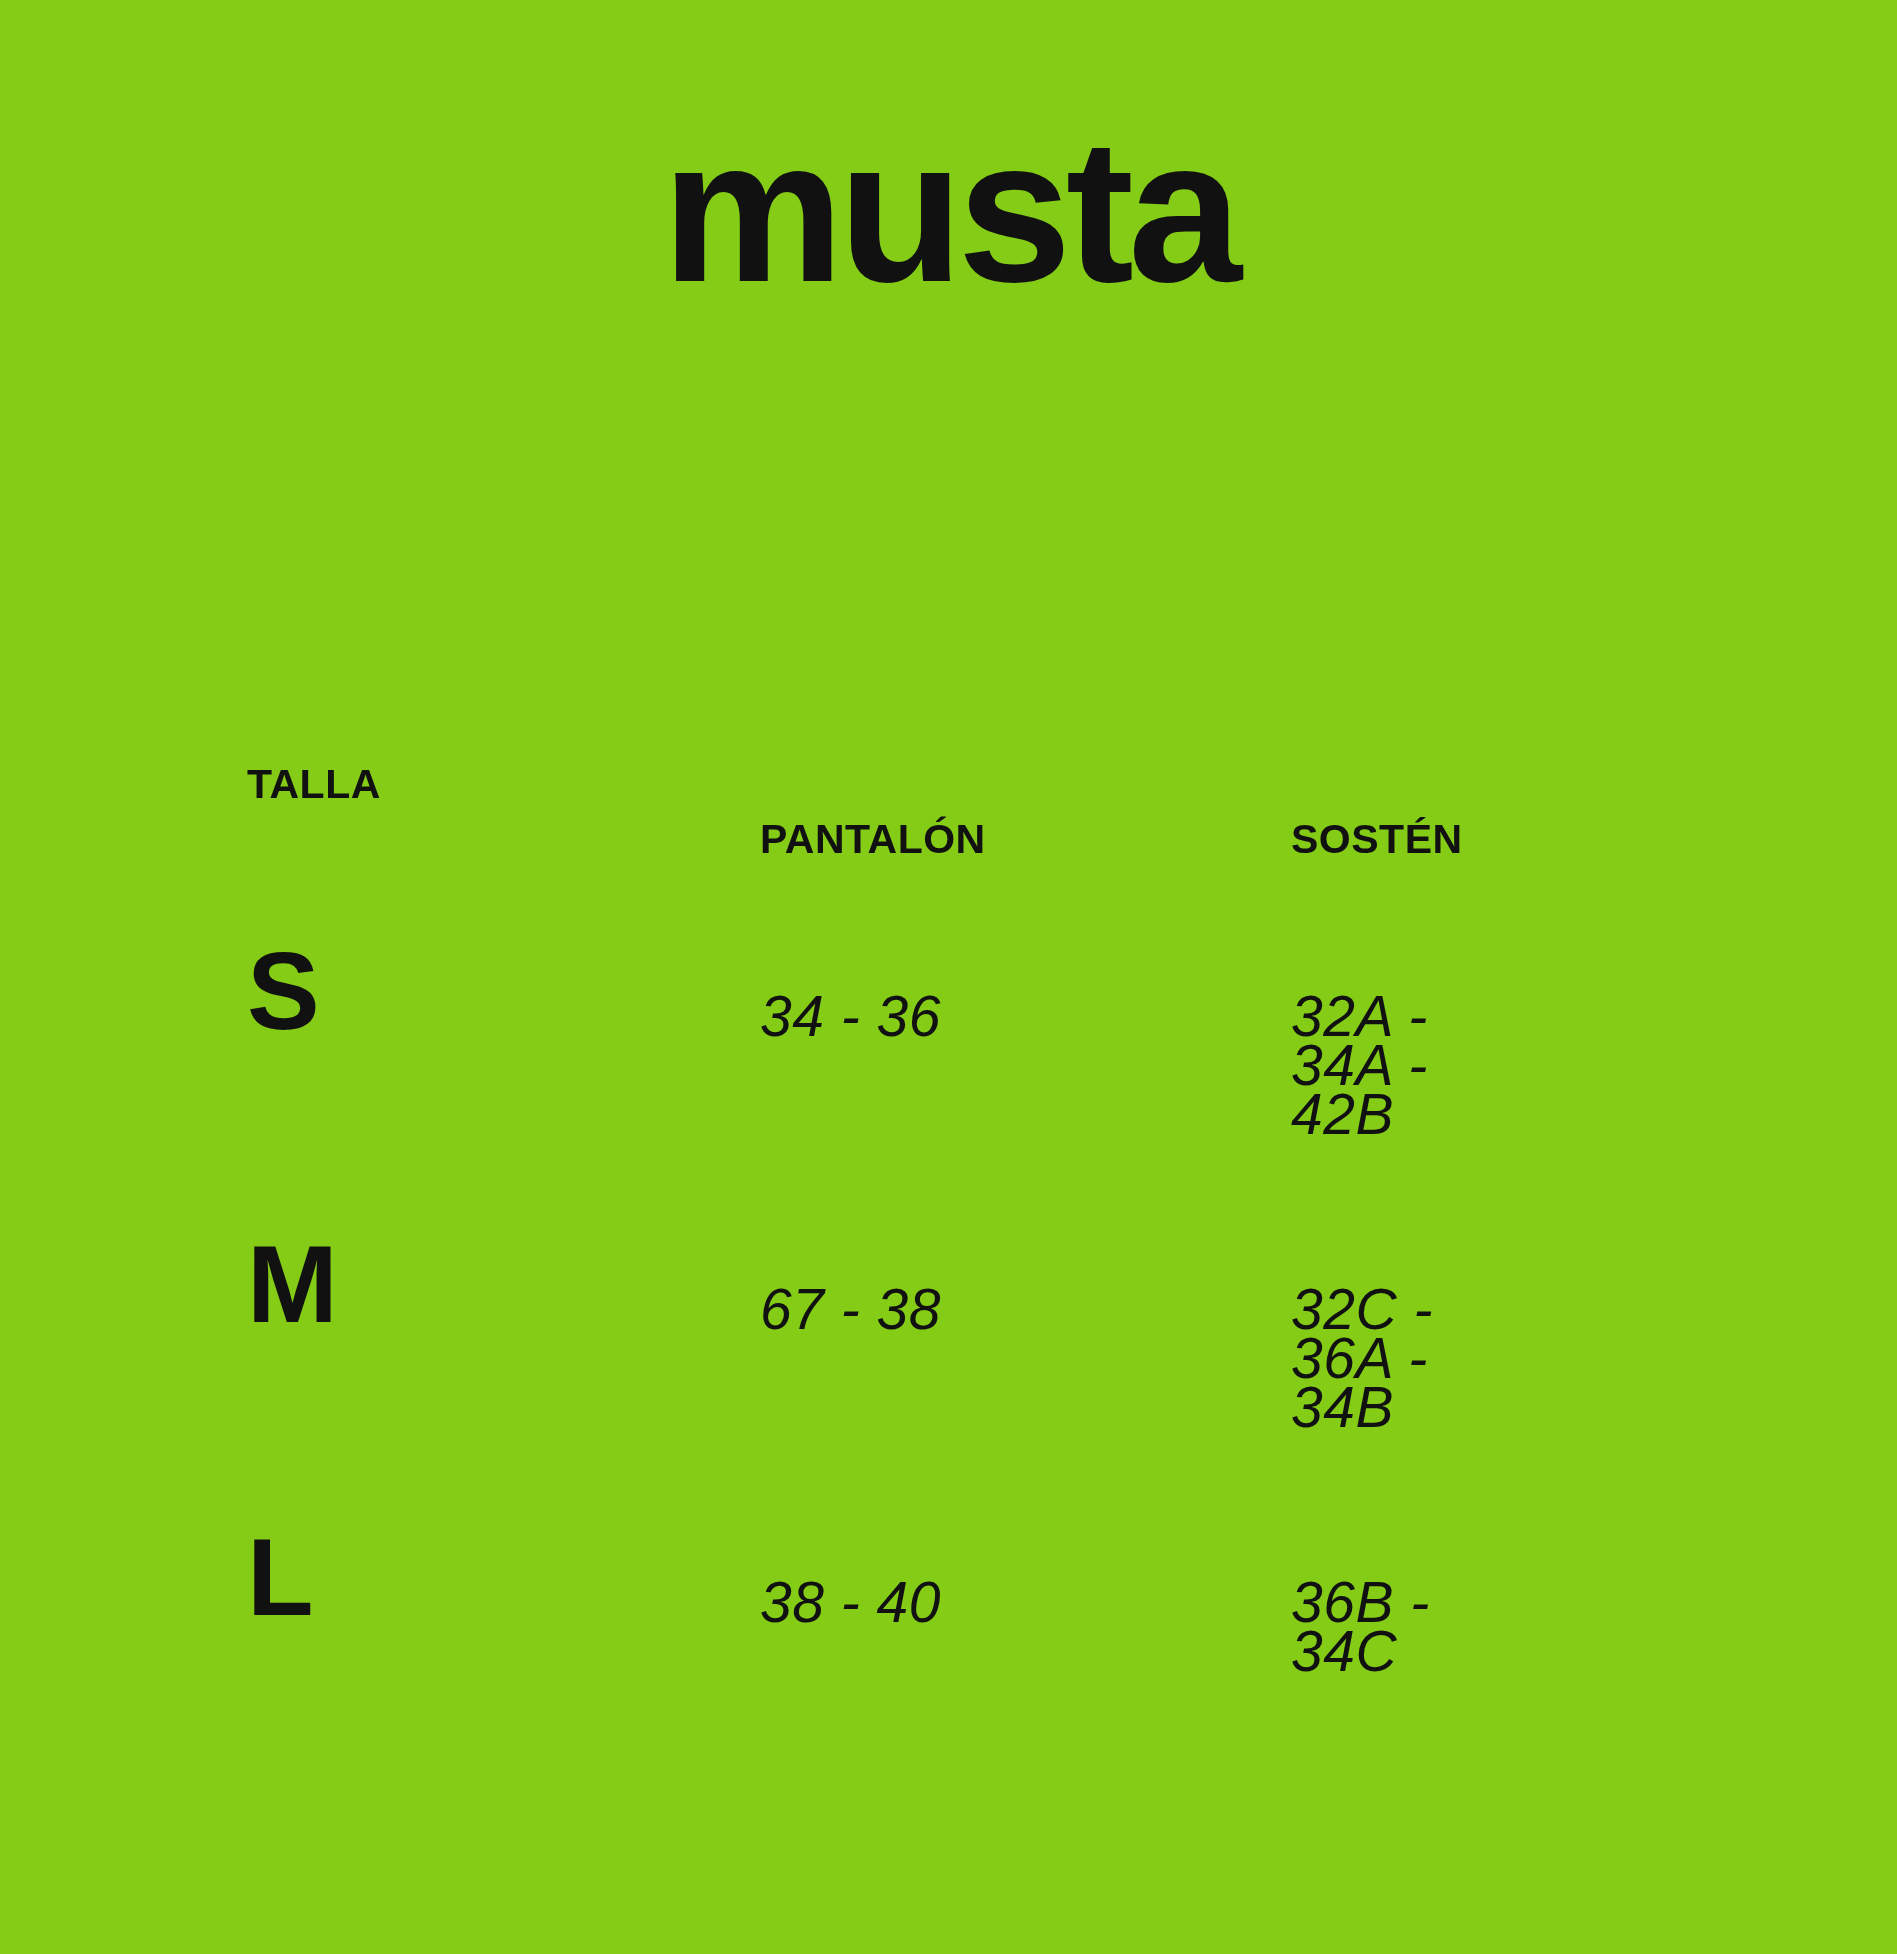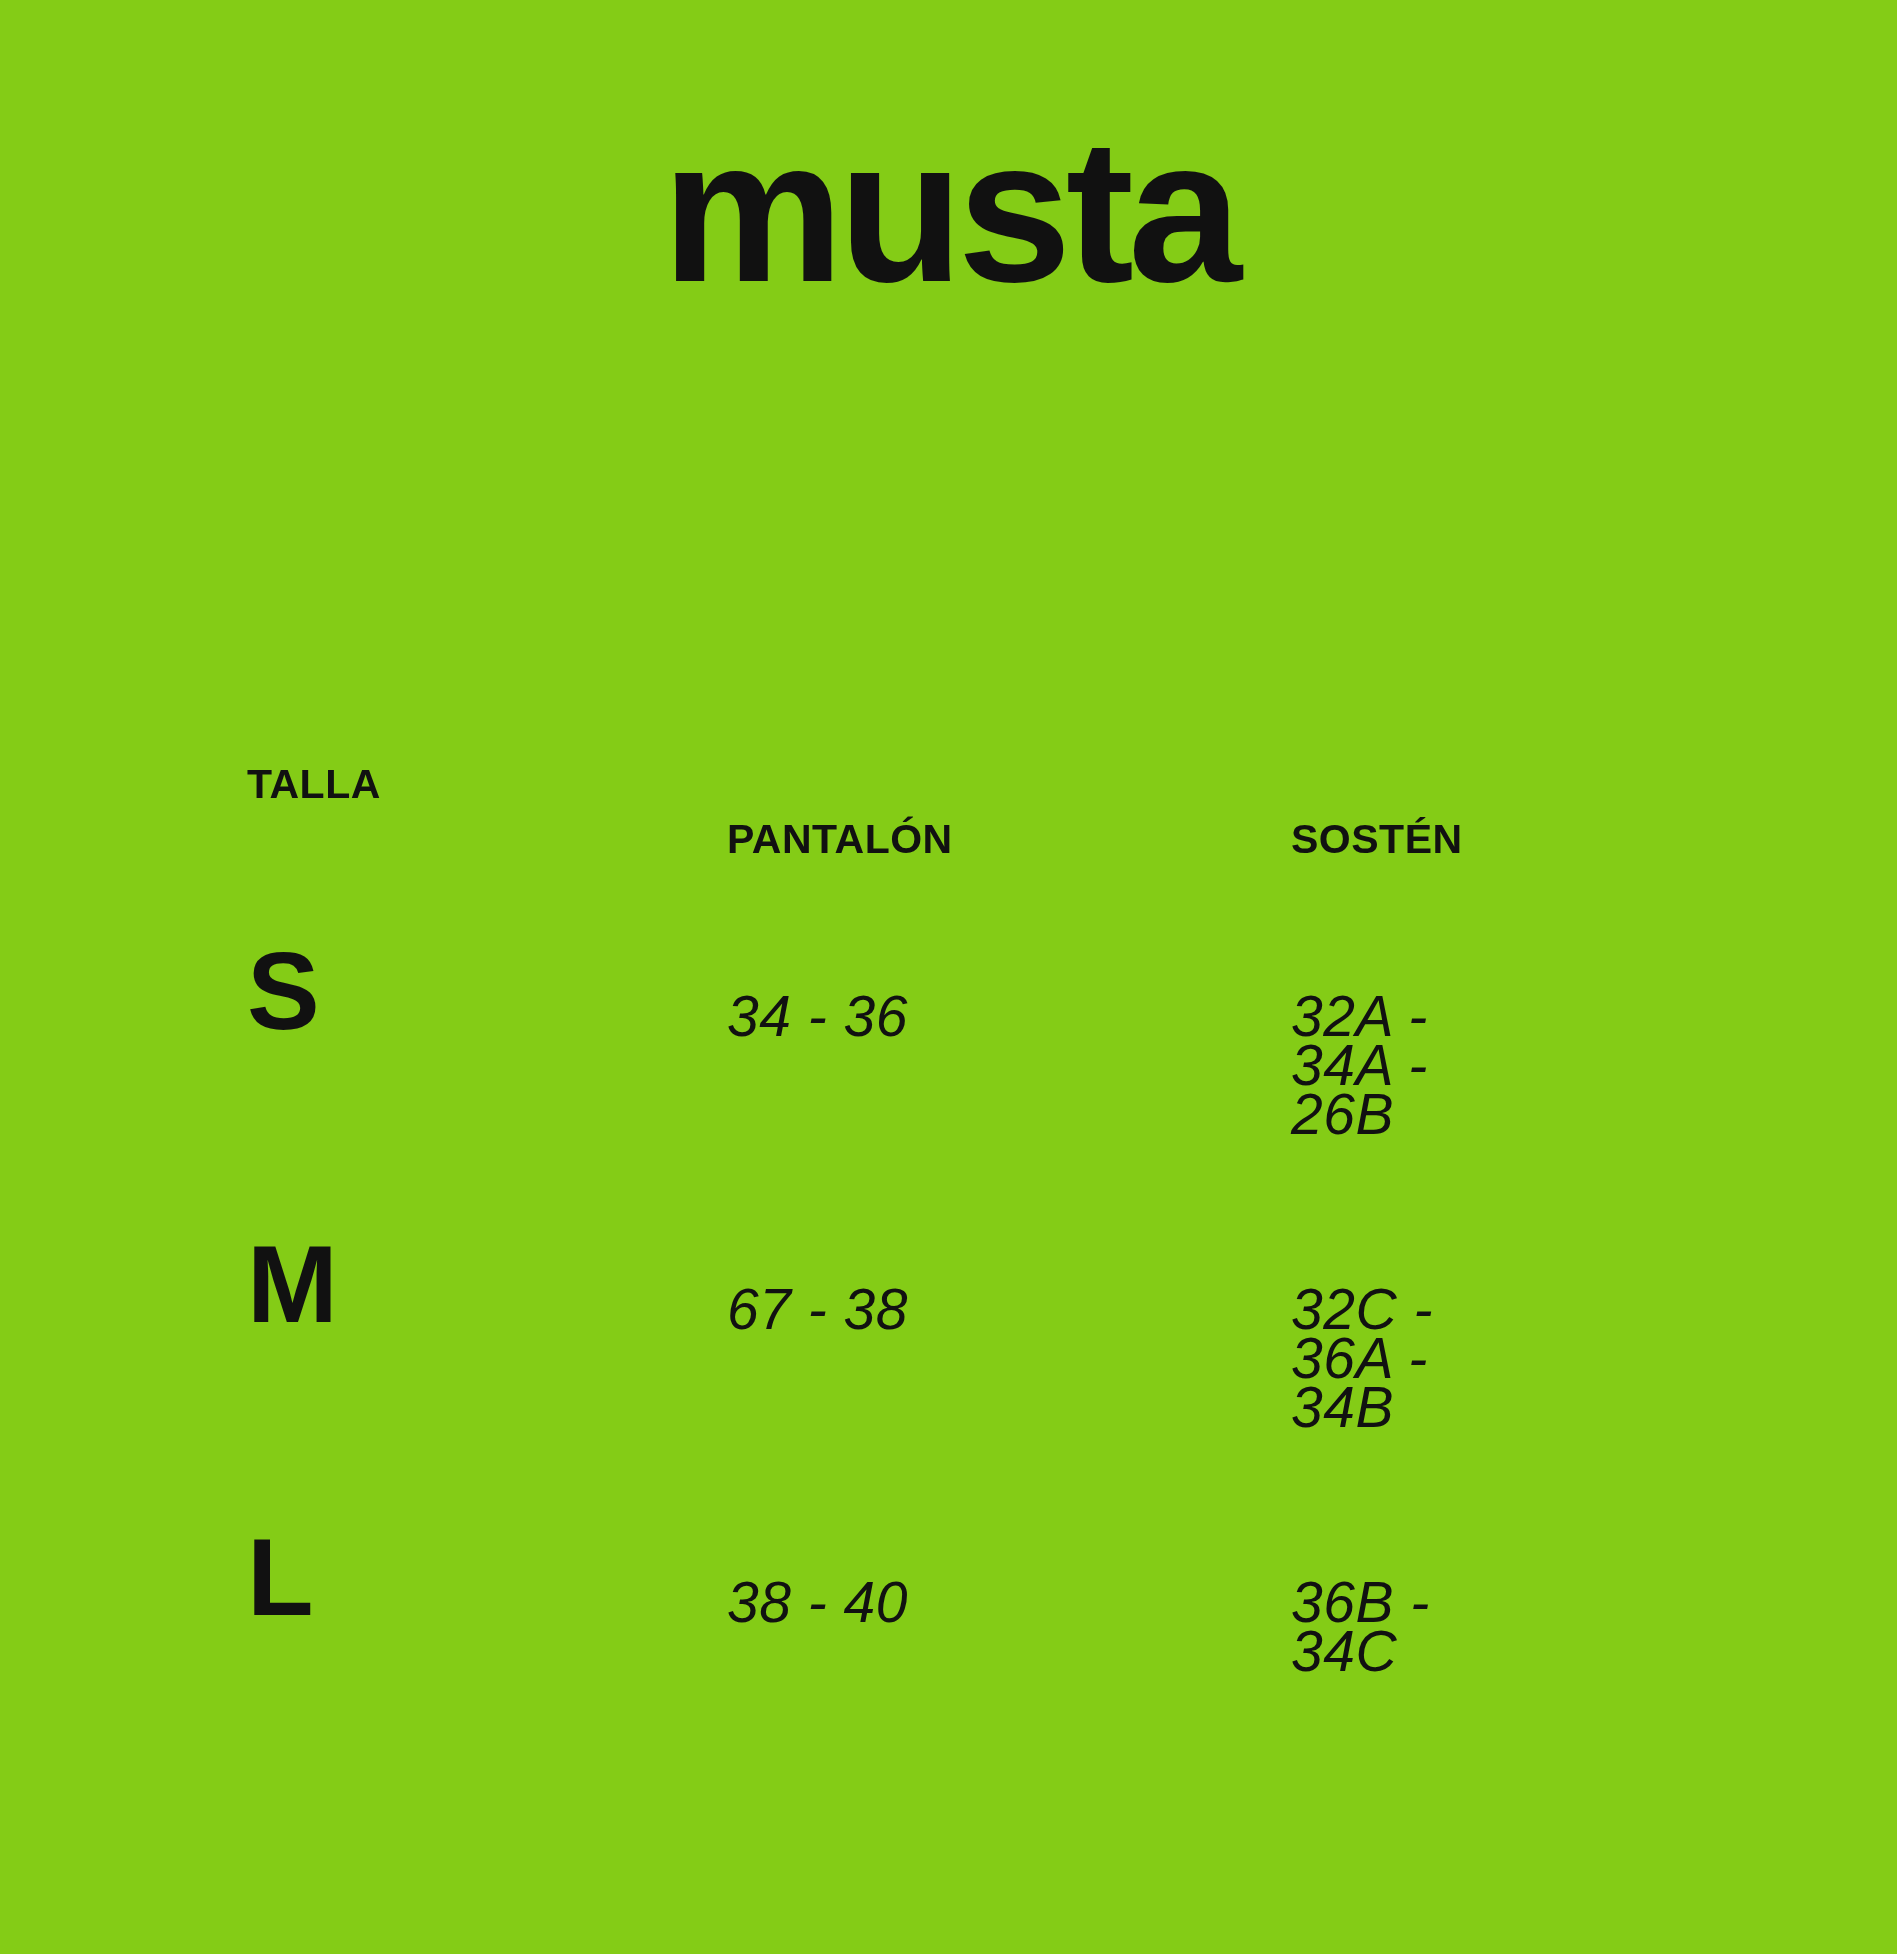--- a/index.html
+++ b/index.html
@@ -102,21 +102,21 @@
     font-size: 57px;
     line-height: 49px;
     font-weight: 400;
     letter-spacing: 0.5px;
     color: #111111;
     font-style: italic;
   }
 
   
   .row .col-talla { top: 0px; }
-  .row .col-pantalon { top: 55px; }
+  .row .col-pantalon { top: 55px; margin-left: 33px; }
   .row .col-sosten { top: 55px; margin-left: 18px; }
 </style>
 </head>
 <body>
 
 <div class="page">
 
   <div class="brand">musta</div>
 
 
@@ -124,21 +124,21 @@
 
     <div class="row header">
       <div class="col-talla">TALLA</div>
       <div class="col-pantalon">PANTALÓN</div>
       <div class="col-sosten">SOSTÉN</div>
     </div>
 
     <div class="row">
       <div class="col-talla size-label">S</div>
       <div class="col-pantalon measure">34 - 36</div>
-      <div class="col-sosten measure">32A - 34A - 26B</div>
+      <div class="col-sosten measure">32A - 34A - 42B</div>
     </div>
 
     <div class="row">
       <div class="col-talla size-label">M</div>
       <div class="col-pantalon measure">67 - 38</div>
       <div class="col-sosten measure">32C - 36A - 34B</div>
     </div>
 
     <div class="row">
       <div class="col-talla size-label">L</div>

